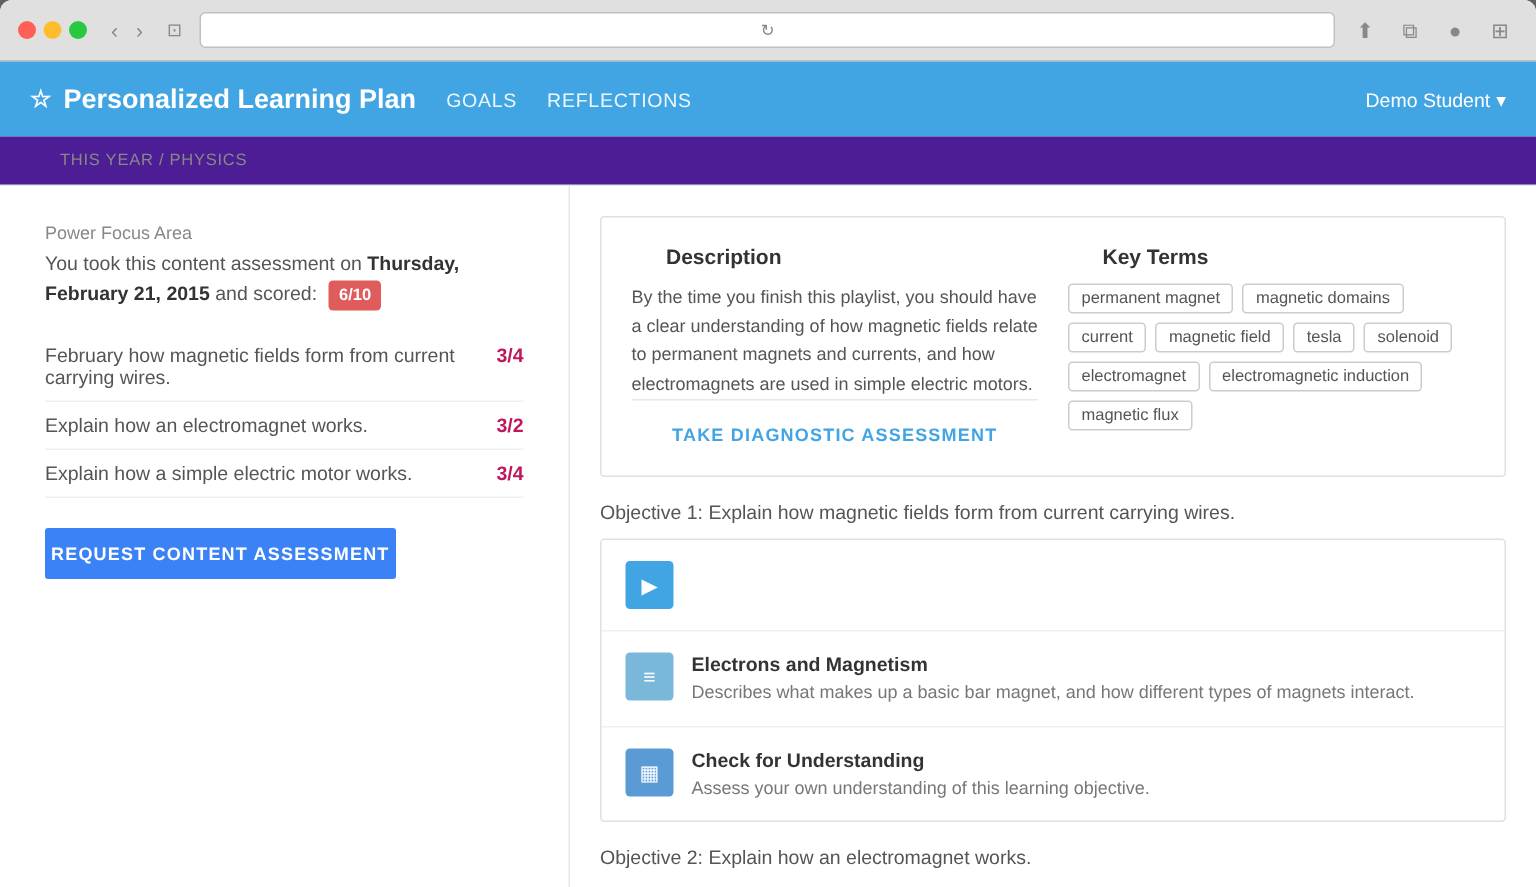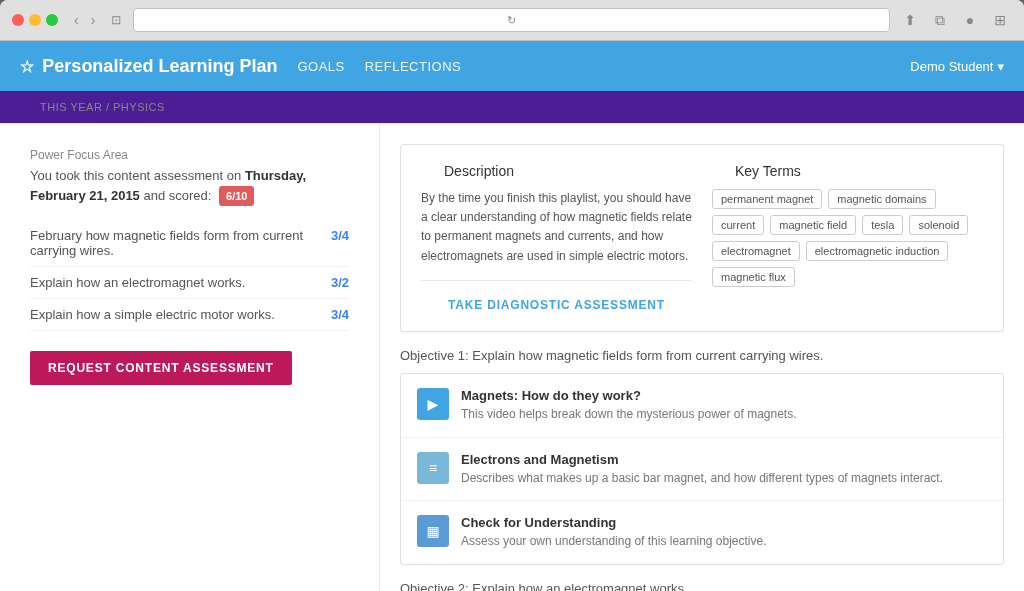--- a/index.html
+++ b/index.html
@@ -130,27 +130,27 @@
     .objectives-list { margin-bottom: 20px; }
     .objective-item {
       display: flex;
       justify-content: space-between;
       align-items: flex-start;
       padding: 8px 0;
       border-bottom: 1px solid #f0f0f0;
       font-size: 13px;
       color: #555;
     }
-    .obj-score { color: #3b82f6; font-weight: 600; font-size: 13px; margin-left: 10px; flex-shrink: 0; }
+    .obj-score { color: #be185d; font-weight: 600; font-size: 13px; margin-left: 10px; flex-shrink: 0; }
 
     .request-btn {
-      background: #be185d;
+      background: #3b82f6;
       color: white;
       border: none;
-      padding: 10px 18px;
+      padding: 10px 4px;
       font-size: 12px;
       font-weight: 600;
       letter-spacing: 0.8px;
       cursor: pointer;
       border-radius: 2px;
     }
 
     
     .right-panel {
       flex: 1;
@@ -166,21 +166,21 @@
       padding: 18px 20px;
       display: flex;
       gap: 20px;
     }
 
     .desc-left { flex: 1; }
     .desc-right { flex: 1; }
 
     .card-section-title {
       font-size: 14px;
-      font-weight: 400;
+      font-weight: 700;
       color: #333;
       margin-bottom: 10px;
       padding-left: 23px;
     }
 
     .desc-text {
       font-size: 12px;
       color: #555;
       line-height: 1.6;
     }
@@ -189,21 +189,20 @@
     .term-tag {
       border: 1px solid #ccc;
       border-radius: 3px;
       padding: 3px 8px;
       font-size: 11px;
       color: #555;
     }
 
     .diagnostic-link {
       text-align: center;
-      margin-top: 14px;
       padding-top: 14px;
       border-top: 1px solid #e8e8e8;
     }
     .diagnostic-link a {
       color: #42a5e3;
       text-decoration: none;
       font-size: 12px;
       font-weight: 600;
       letter-spacing: 0.8px;
     }
@@ -353,24 +352,20 @@
         </div>
       </div>
 
       <div class="objective-section">
         <div class="objective-header">Objective 1: Explain how magnetic fields form from current carrying wires.</div>
         <div class="resource-card">
           <div class="resource-item">
             <div class="resource-icon">
               <span>▶</span>
             </div>
-            <div class="resource-info">
-              <div class="resource-title">Magnets: How do they work?</div>
-              <div class="resource-desc">This video helps break down the mysterious power of magnets.</div>
-            </div>
           </div>
           <div class="resource-item">
             <div class="resource-icon doc">
               <span>≡</span>
             </div>
             <div class="resource-info">
               <div class="resource-title">Electrons and Magnetism</div>
               <div class="resource-desc">Describes what makes up a basic bar magnet, and how different types of magnets interact.</div>
             </div>
           </div>

